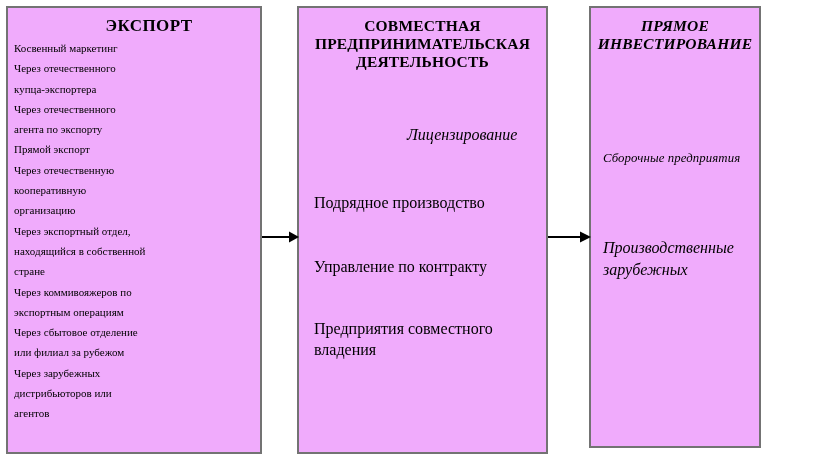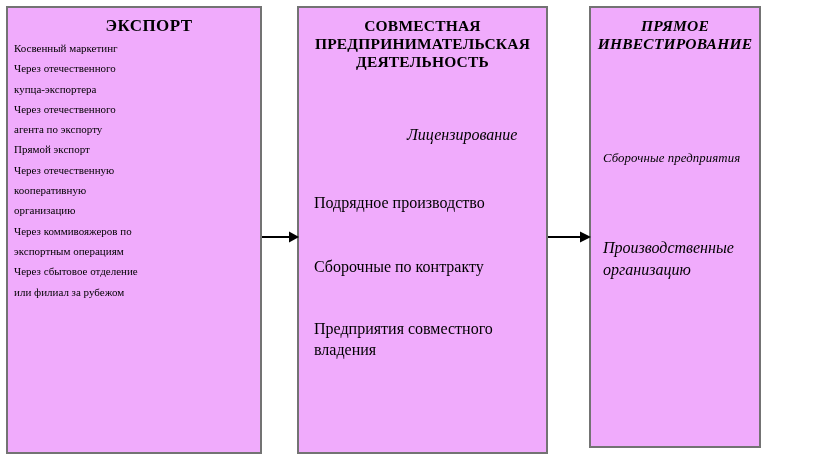--- a/index.html
+++ b/index.html
@@ -121,44 +121,50 @@
     <div class="export-list">
       <div class="export-item">Косвенный маркетинг</div>
       <div class="export-item">Через отечественного
 купца-экспортера</div>
       <div class="export-item">Через отечественного
 агента по экспорту</div>
       <div class="export-item">Прямой экспорт</div>
       <div class="export-item">Через отечественную
 кооперативную
 организацию</div>
+      <div class="export-item">Через экспортный отдел,
+находящийся в собственной
+стране</div>
       <div class="export-item">Через коммивояжеров по
 экспортным операциям</div>
       <div class="export-item">Через сбытовое отделение
 или филиал за рубежом</div>
+      <div class="export-item">Через зарубежных
+дистрибьюторов или
+агентов</div>
     </div>
   </div>
 
   <div class="box" id="box-joint">
     <div class="box-title" id="title-joint">СОВМЕСТНАЯ
 ПРЕДПРИНИМАТЕЛЬСКАЯ
 ДЕЯТЕЛЬНОСТЬ</div>
     <div class="item" id="joint-licensing">Лицензирование</div>
     <div class="item item-joint" id="joint-contract-manufacturing">Подрядное производство</div>
-    <div class="item item-joint" id="joint-contract-management">Сборочные по контракту</div>
+    <div class="item item-joint" id="joint-contract-management">Управление по контракту</div>
     <div class="item item-joint" id="joint-joint-ownership">Предприятия совместного
 владения</div>
   </div>
 
   <div class="box" id="box-direct">
     <div class="box-title" id="title-direct">ПРЯМОЕ
 ИНВЕСТИРОВАНИЕ</div>
     <div class="item" id="direct-assembly">Сборочные предприятия</div>
     <div class="item" id="direct-manufacturing">Производственные
-организацию</div>
+зарубежных</div>
   </div>
 
   <div class="arrow" id="arrow-1">
     <svg width="37" height="12" viewBox="0 0 37 12" aria-hidden="true">
       <line x1="0" y1="6" x2="29" y2="6" stroke="#000000" stroke-width="2"></line>
       <polygon points="27,0.5 37,6 27,11.5" fill="#000000"></polygon>
     </svg>
   </div>
 
   <div class="arrow" id="arrow-2">

